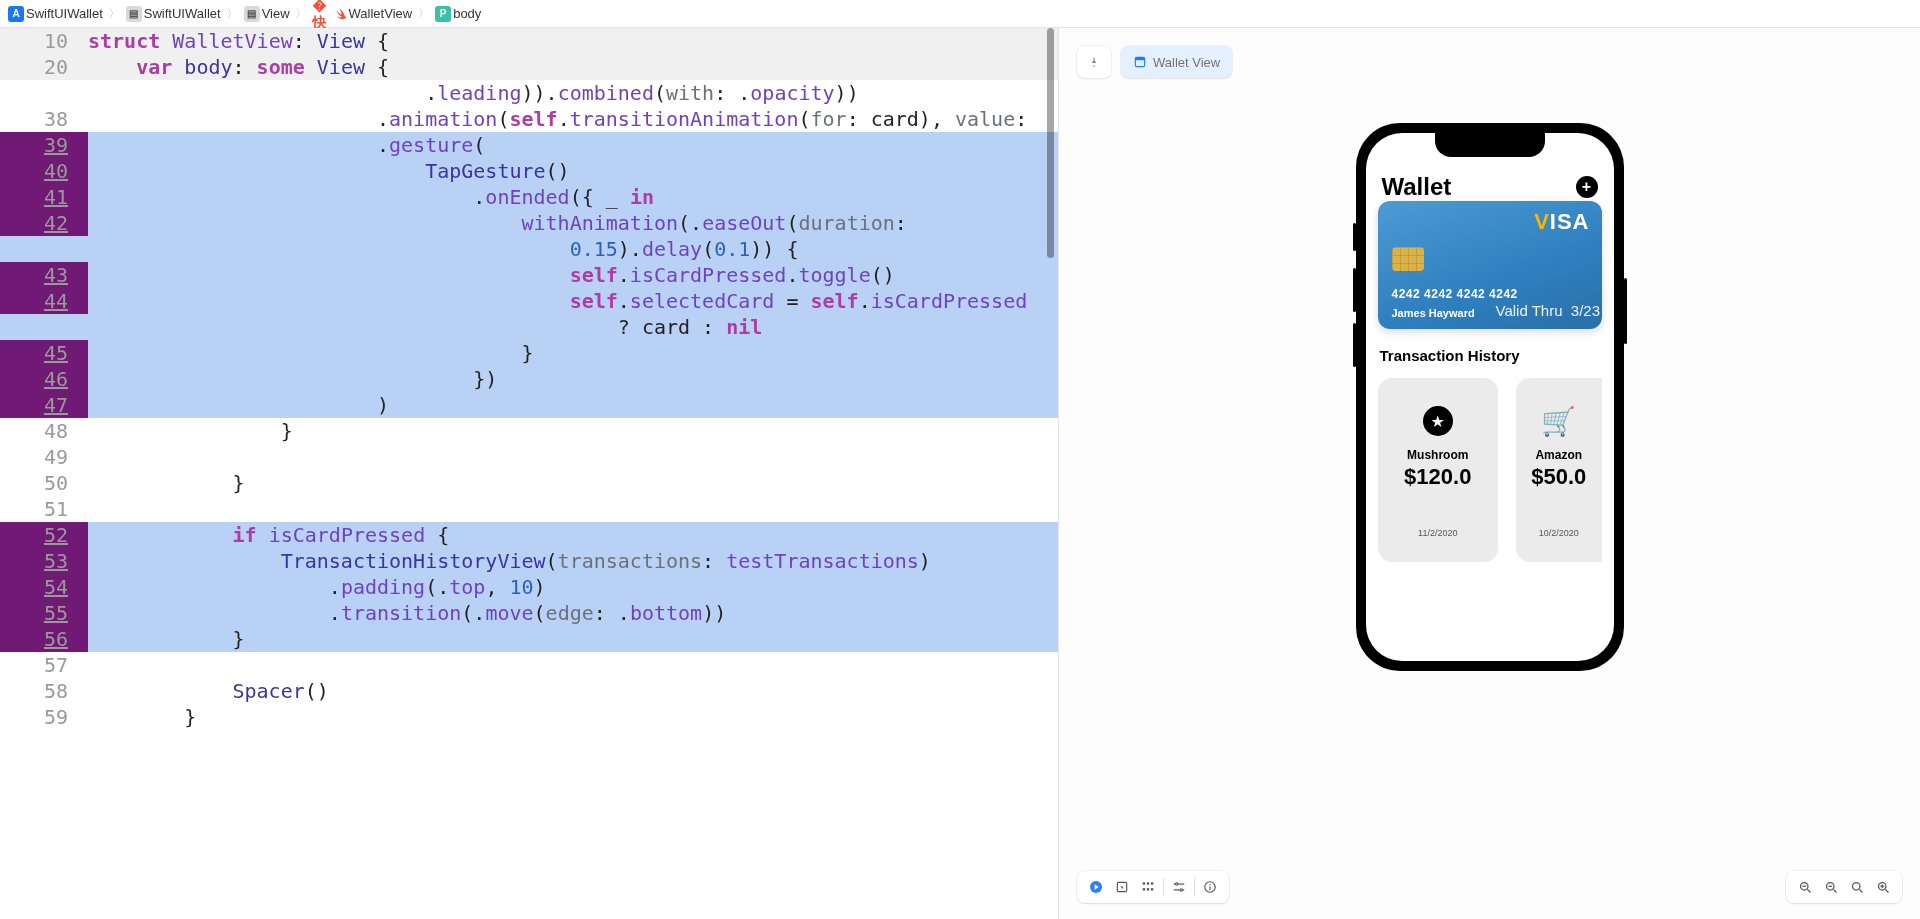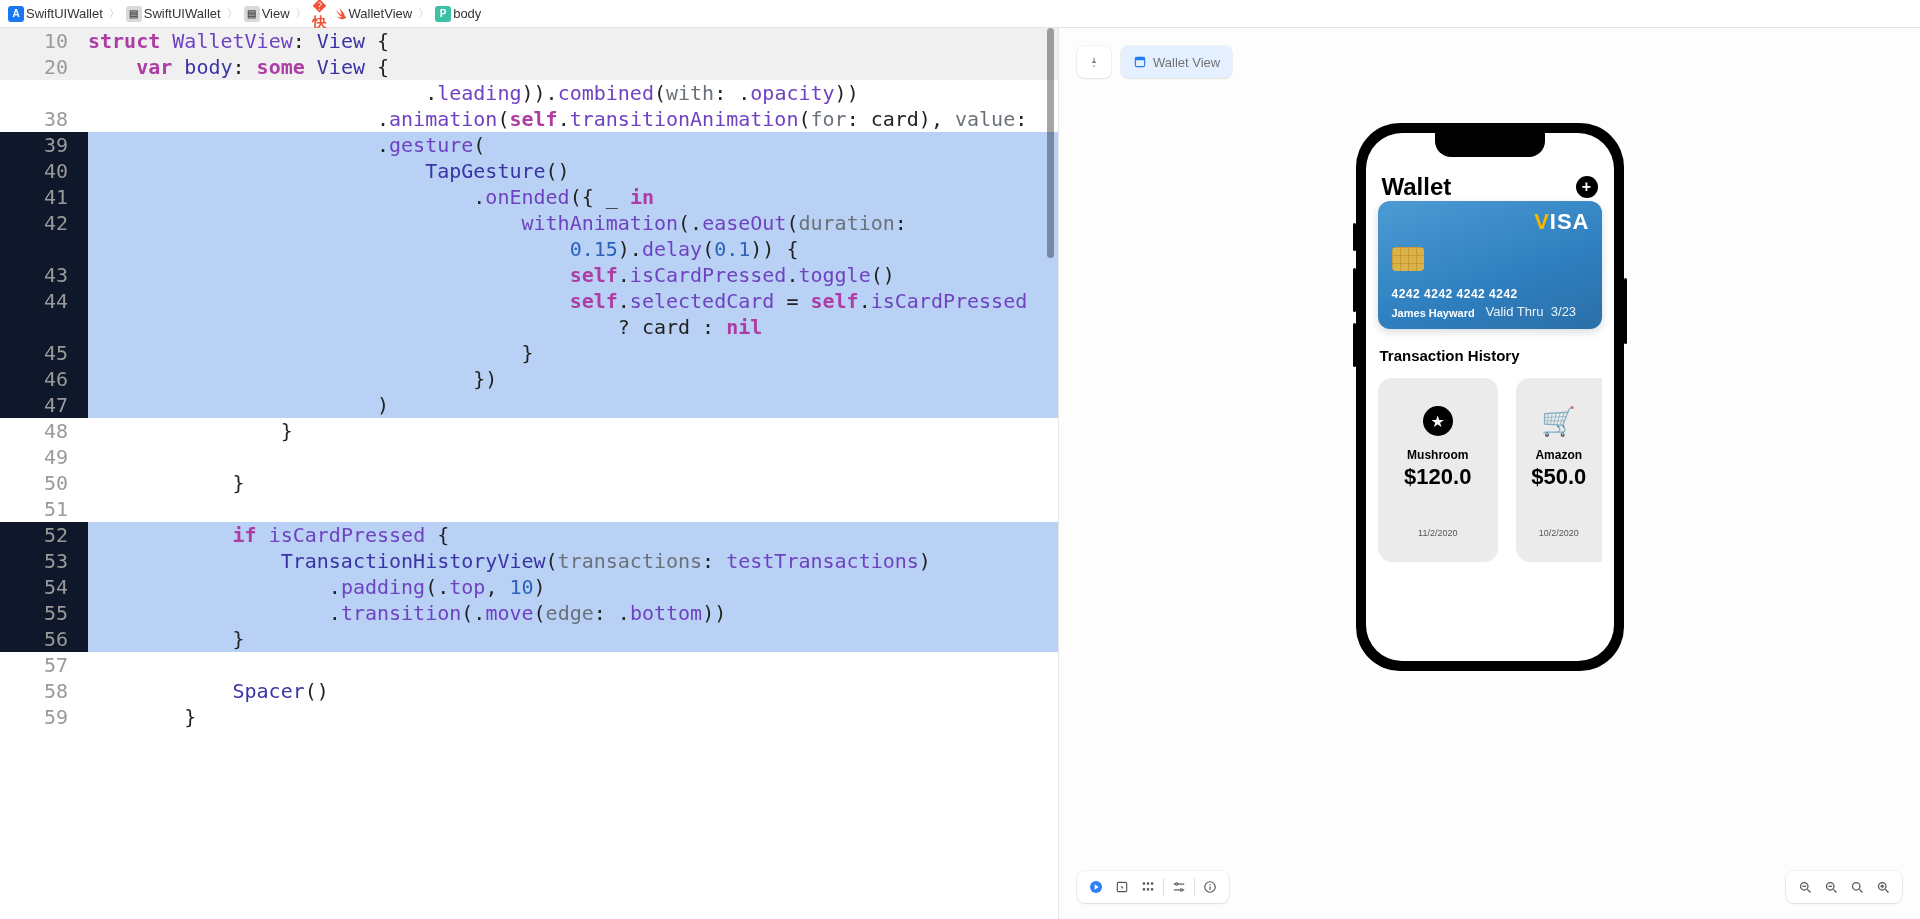--- a/index.html
+++ b/index.html
@@ -14,25 +14,25 @@
     .crumb-icon.prop { background:#3dc1a6;color:#fff;}
     .chev { color:#b0b0b0; padding:0 4px; font-size:11px;}
 
     .main { display:flex; height:calc(919px - 28px);}
     .editor-pane { width:1059px; position:relative; overflow:hidden; border-right:1px solid #e6e6e6;}
     .preview-pane { flex:1; position:relative; background:#FDFDFD;}
 
     
     .code-area { font-family:"SF Mono","Menlo",monospace; font-size:20px; line-height:26px; font-weight:500;}
     .sticky { background:#f0f0f0;}
-    .row { display:flex; }
+    .row { display:flex;align-items:flex-end; }
     .gutter { width:88px; text-align:right; padding-right:20px; color:#9a9a9a; user-select:none; font-weight:400;}
     .code { white-space:pre; padding-left:0;}
     .sel { background:#b9d1f5;}
-    .row.sel .gutter { background:#0f172a;}
+    .row.sel .gutter { background:#701a75;text-decoration:underline;}
     .row.sel .code { background:#b9d1f5; width:calc(100% - 88px);}
 
     
     .kw{color:#ad3da4;font-weight:600;}
     .type{color:#3a33a5;}
     .typeU{color:#6f42c1;}
     .func{color:#6f42c1;}
     .funcS{color:#3a33a5;}
     .selfc{color:#ad3da4;font-weight:600;}
     .num{color:#2a61bb;}
@@ -63,21 +63,21 @@
     .w-plus{width:22px;height:22px;border-radius:50%; background:#000;color:#fff; display:flex;align-items:center;justify-content:center;font-size:16px;font-weight:600;}
 
     .card{ height:128px; border-radius:12px; background:linear-gradient(160deg,#4c9bd4 0%,#2f7fbf 60%,#2a6fa8 100%); position:relative; color:#fff; padding:10px 12px; box-shadow:0 3px 8px rgba(0,0,0,.15);}
     .visa{position:absolute; right:12px; top:8px; font-size:22px; font-weight:800; letter-spacing:1px;}
     .visa .v{color:#f7b600;}
     .chip{position:absolute; left:14px; top:46px; width:32px;height:24px;background:#d9b24a;border-radius:4px;
       background-image:linear-gradient(#c79a34 1px,transparent 1px),linear-gradient(90deg,#c79a34 1px,transparent 1px);
       background-size:8px 8px;}
     .cnum{position:absolute; bottom:28px; left:14px; font-size:12px; font-weight:600; letter-spacing:.5px;text-align:right;}
     .cname{position:absolute; bottom:10px; left:14px; font-size:11px; font-weight:600;}
-    .cvalid{position:absolute; bottom:10px; left:108px; font-size:13px; opacity:.9;}
+    .cvalid{position:absolute; bottom:10px; left:118px; font-size:15px; opacity:.9;}
 
     .th-title{font-size:15px;font-weight:800; margin:18px 0 14px 2px;}
     .tiles{display:flex; gap:18px;}
     .tile{width:124px;height:184px;background:#ebebeb;border-radius:14px; display:flex;flex-direction:column;align-items:center;justify-content:flex-start;padding-top:28px; position:relative;}
     .tile-icon{width:30px;height:30px;border-radius:50%;background:#000;color:#fff;display:flex;align-items:center;justify-content:center;font-size:16px;}
     .tile-icon.cart{border-radius:0;background:transparent;color:#000;font-size:28px;}
     .tile-merchant{font-size:12px;font-weight:600;margin-top:12px;}
     .tile-amount{font-size:22px;font-weight:800;margin-top:2px;}
     .tile-date{font-size:9px;color:#555;position:absolute;bottom:24px;}
     .tile:last-child{width:88px; border-top-right-radius:0;border-bottom-right-radius:0;}

